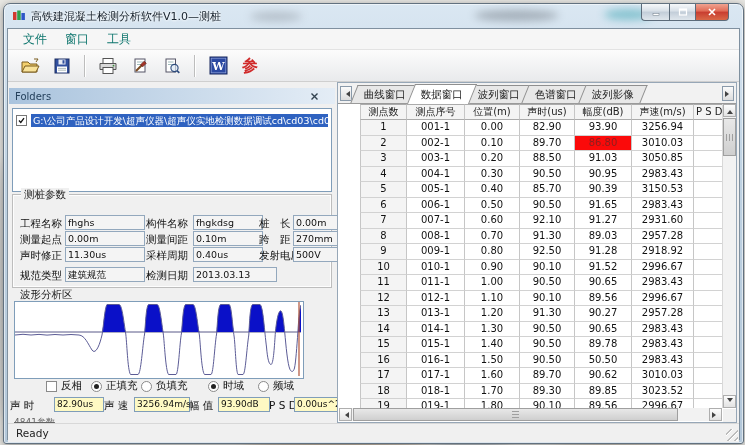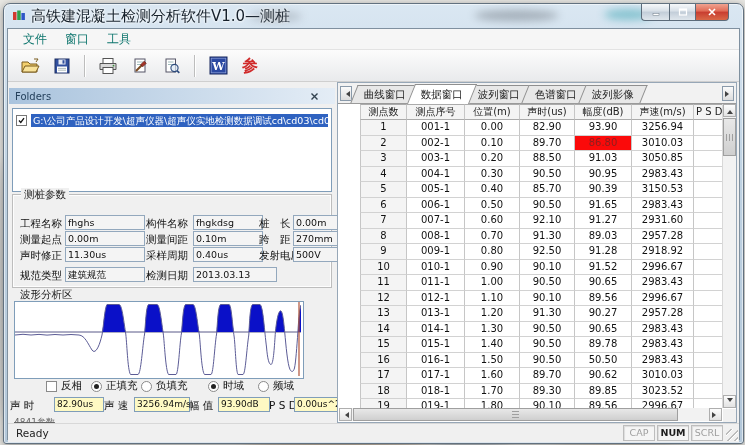--- a/index.html
+++ b/index.html
@@ -7,21 +7,21 @@
        font-family:"DejaVu Sans","Liberation Sans",sans-serif;font-size:11px;color:#111;}
   .blob{position:absolute;filter:blur(5px);border-radius:50%;}
 
   
   .window{position:absolute;left:3px;top:3px;width:739px;height:439px;
     background:linear-gradient(#dae7f2,#bfd2e2 40%,#b3c7d9);
     border:1px solid #62717f;border-radius:7px 7px 3px 3px;
     box-shadow:0 2px 8px rgba(0,0,0,.40), inset 0 0 0 1px rgba(255,255,255,.55);}
   .titlebar{position:absolute;left:0;top:0;right:0;height:24px;display:flex;align-items:center;padding-left:8px;}
   .app-icon{width:14px;height:14px;margin-right:5px;flex:none;}
-  .title-text{font-size:15px;color:#15202b;text-shadow:0 0 3px #fff,0 0 3px #fff;white-space:nowrap;overflow:hidden;max-width:420px;}
+  .title-text{font-size:11px;color:#15202b;text-shadow:0 0 3px #fff,0 0 3px #fff;white-space:nowrap;overflow:hidden;max-width:420px;}
   .tb-smudge{position:absolute;filter:blur(4px);border-radius:50%;}
   .winbtns{position:absolute;right:14px;top:0;display:flex;}
   .wbtn{height:17px;border:1px solid #5c6b7a;border-top:none;display:flex;align-items:center;justify-content:center;
         background:linear-gradient(#f6f8fa,#d7dfe7 45%,#c2cdd8 50%,#dfe6ec);box-sizing:border-box;}
   .wbtn.min{width:28px;border-radius:0 0 0 4px;border-right:none;}
   .wbtn.max{width:26px;border-right:none;}
   .wbtn.close{width:34px;border-radius:0 0 4px 0;
         background:linear-gradient(#f0a290,#e06a55 45%,#c83d30 50%,#d96847);}
   
   .client{position:absolute;left:3px;right:3px;top:24px;bottom:3px;background:#f0f0f0;
@@ -599,21 +599,16 @@
           <div class="sbtn" style="right:0;top:0;">
               <div class="tri-r" style="margin:0;"></div>
             </div>
         </div>
         <div class="corner"></div>
       </div>
     </div>
 
     <div class="statusbar">
       <span class="status-ready">Ready</span>
-      <div class="inds" id="inds">
-          <div class="ind">CAP</div>
-          <div class="ind on">NUM</div>
-          <div class="ind">SCRL</div>
-        </div>
       <div class="grip"></div>
     </div>
   </div>
 </div>
 
 </body></html>

